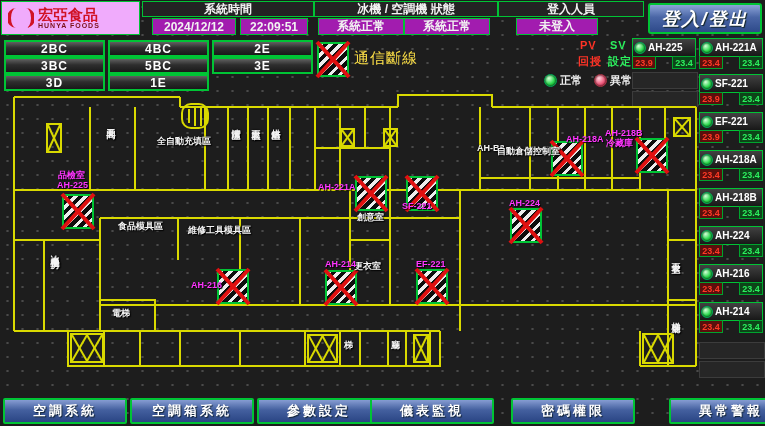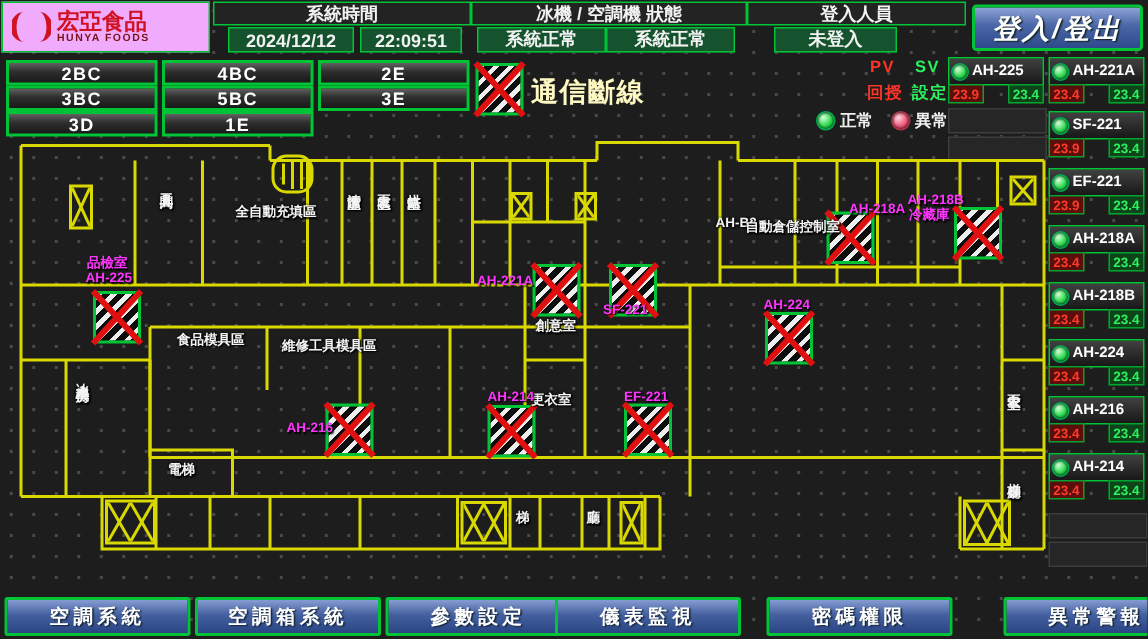--- a/index.html
+++ b/index.html
@@ -6,21 +6,21 @@
   body{
     width:765px;height:426px;position:relative;overflow:hidden;
     background-color:#1d1d1d;
     background-image:radial-gradient(circle,#4a4a4a 1px,transparent 1.3px);
     background-size:15px 14px;
     font-family:"Liberation Sans","DejaVu Sans",sans-serif;
     color:#eee;-webkit-font-smoothing:antialiased;
   }
   .abs{position:absolute;}
   .grn{border:1px solid #00c435;}
-  .box{background:#14532d;display:flex;align-items:center;justify-content:center;
+  .box{background:#a21caf;display:flex;align-items:center;justify-content:center;
        color:#f2f2f2;font-weight:bold;white-space:nowrap;}
   .lbl{background:#232323;}
   
   .logo-wrap{left:1px;top:1px;width:139px;height:34px;display:flex;align-items:center;gap:4px;padding-left:6px;box-sizing:border-box;}
   .logo-txt{color:#d01225;font-weight:bold;font-size:15px;line-height:14px;}
   .logo-sub{color:#7a1018;font-size:7px;font-weight:bold;letter-spacing:1px;}
   .bluebtn{
     background:linear-gradient(#8da4d8,#4a66a6 45%,#2e4a8a);
     border:2px solid #00c435;border-radius:3px;color:#fff;
     display:flex;align-items:center;justify-content:center;
@@ -109,21 +109,21 @@
     <div class="abs fbtn" style="left: 4px; top: 74px; width: 101px; height: 17px;">3D</div>
     <div class="abs fbtn" style="left: 108px; top: 74px; width: 101px; height: 17px;">1E</div>
   </div>
 
 <div class="abs xicon" style="left:317px;top:42px;">
   <svg width="36" height="39">
       <line x1="2" y1="2" x2="34" y2="37" stroke="#e01010" stroke-width="4"></line>
   <line x1="34" y1="2" x2="2" y2="37" stroke="#e01010" stroke-width="4"></line>
     </svg>
 </div>
-<div class="abs" style="left:354px;top:49px;font-size:18px;font-weight:bold;color:#fef9c3;letter-spacing:1px;">通信斷線</div>
+<div class="abs" style="left:354px;top:49px;font-size:15px;font-weight:normal;color:#fde047;letter-spacing:1px;">通信斷線</div>
 
 <div class="abs legend-led" style="left:544px;top:73px;">
   <span class="led"></span>
   <span>正常</span>
 </div>
 <div class="abs legend-led" style="left:594px;top:73px;">
   <span class="led bad"></span>
   <span>異常</span>
 </div>
 

